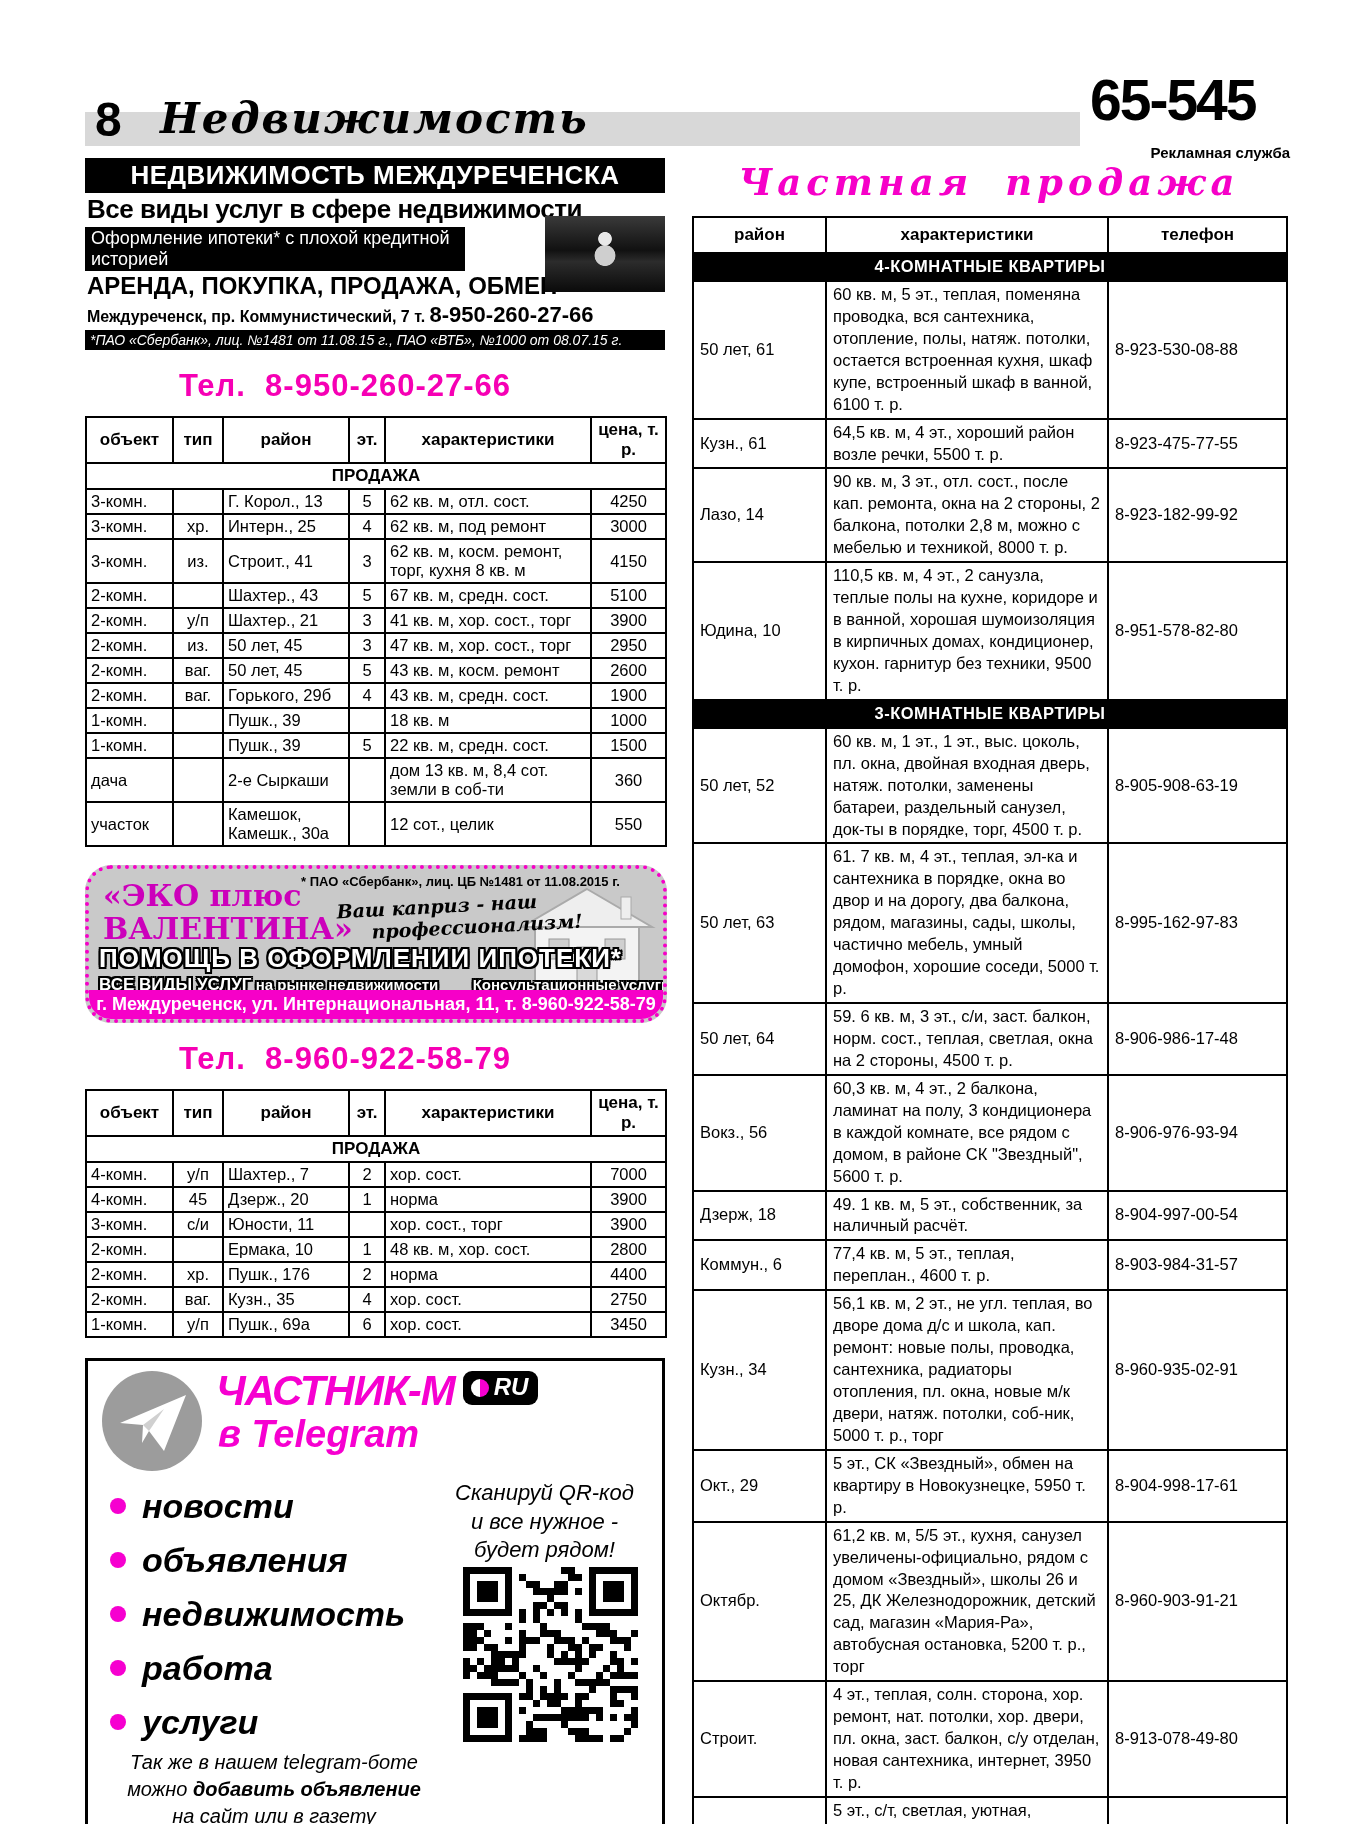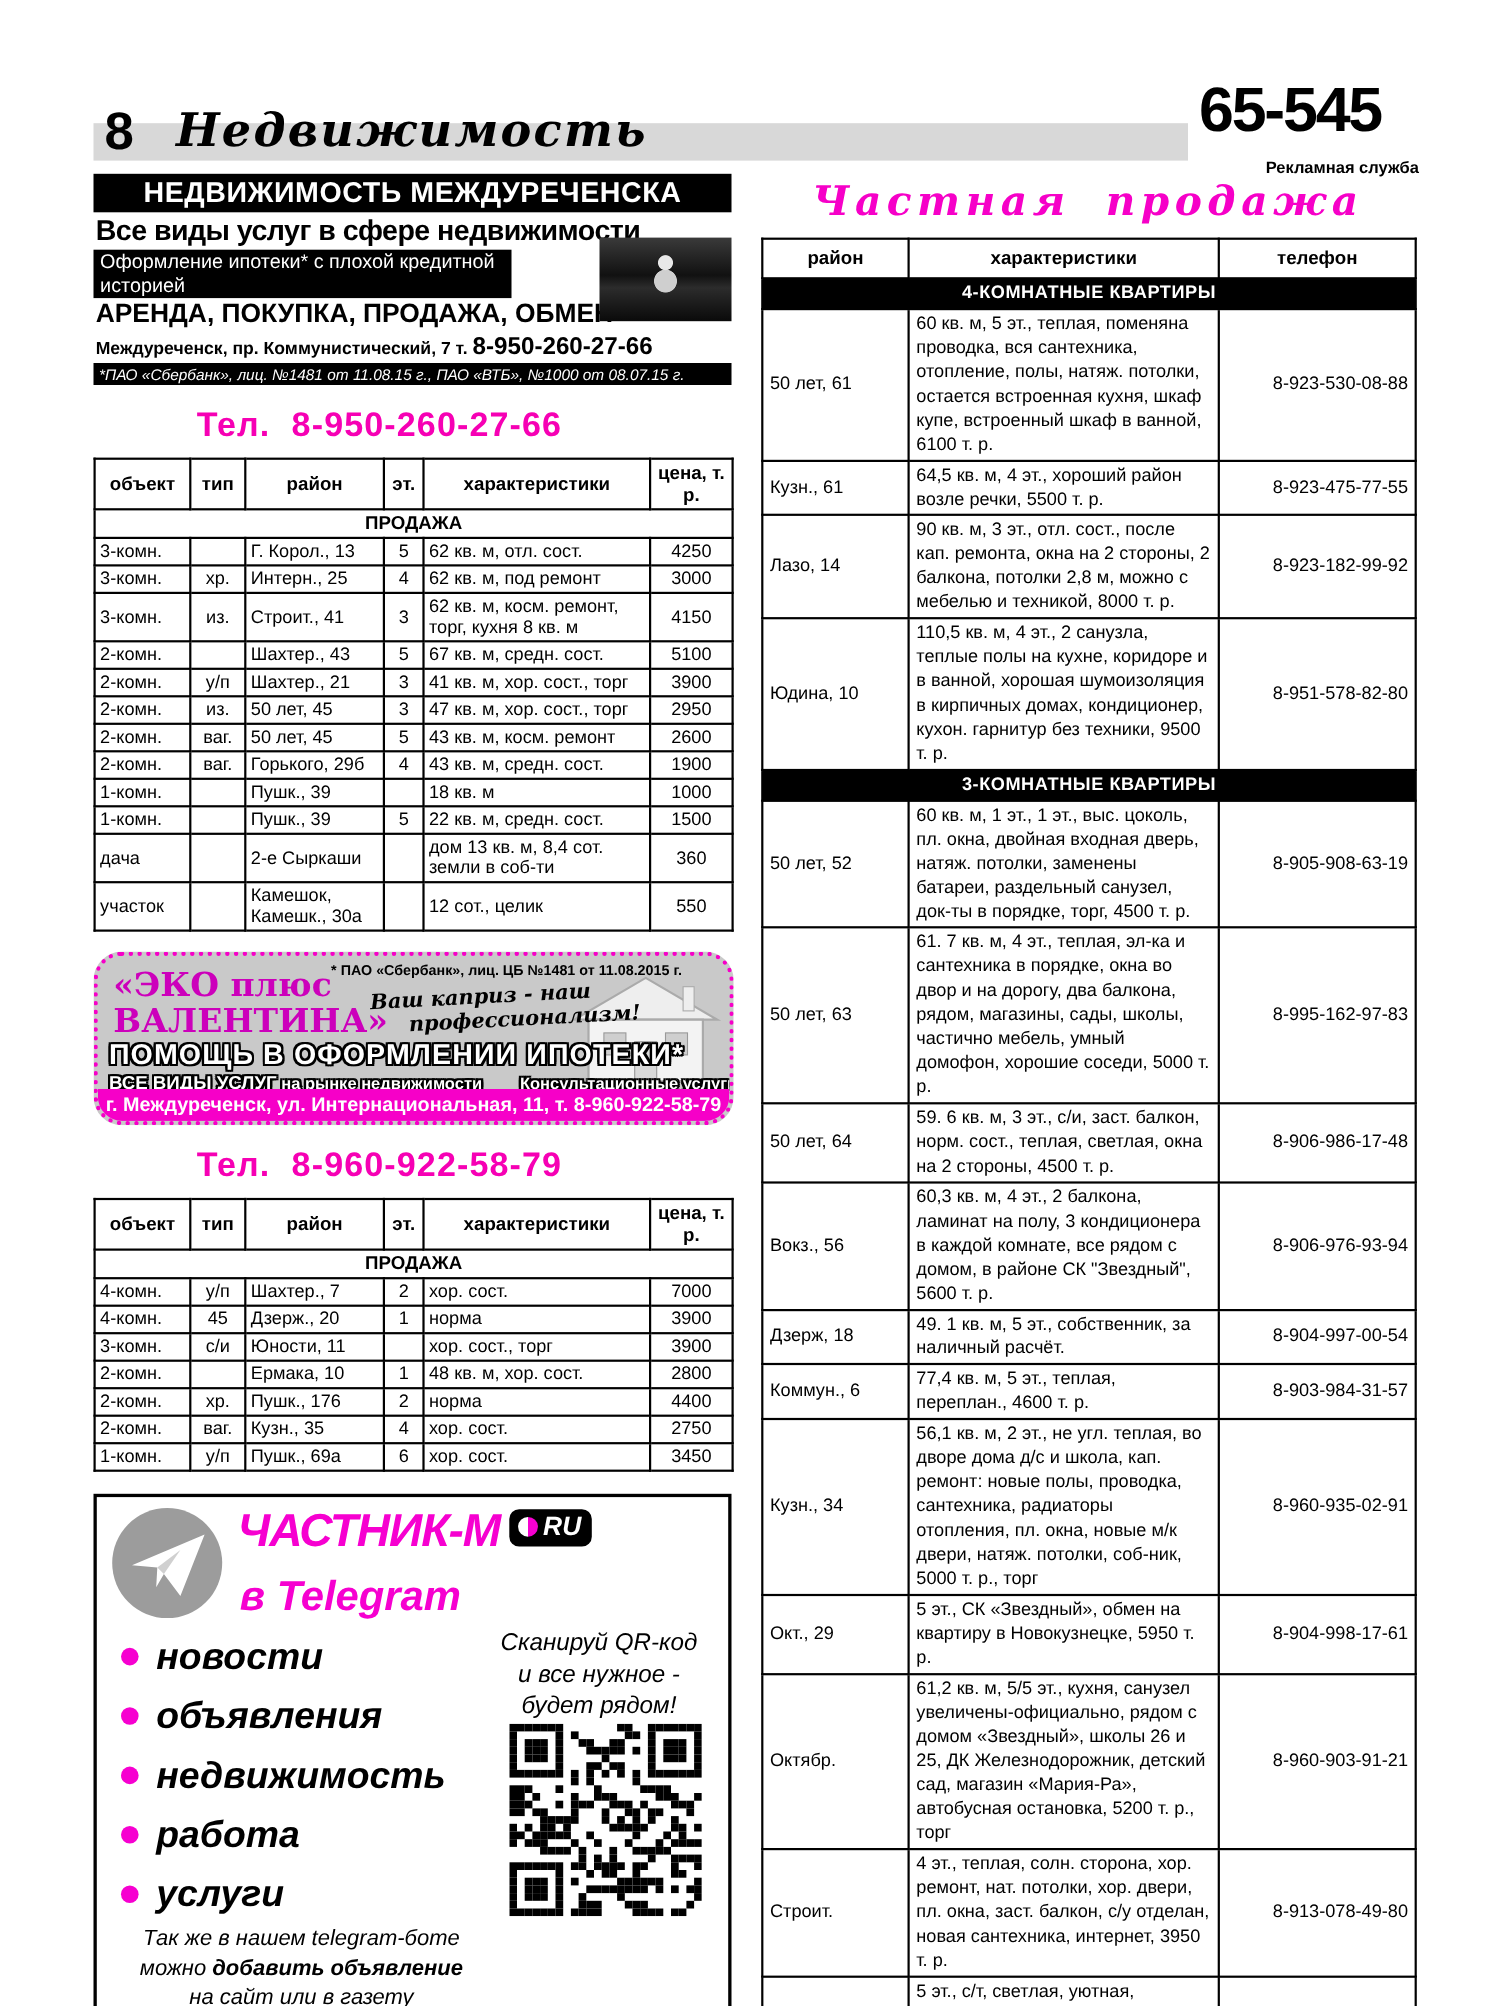--- a/index.html
+++ b/index.html
@@ -73,21 +73,21 @@
 
   
   .tg-ad{position:relative;margin-top:20px;width:574px;height:470px;border:3px solid #000;background:#fff;}
   .tg-icon{position:absolute;left:14px;top:10px;width:100px;height:100px;border-radius:50%;background:#9c9c9c;}
   .tg-title-row{position:absolute;left:128px;top:6px;white-space:nowrap;}
   .tg-title{color:#f600d0;font-weight:bold;font-style:italic;font-size:42px;letter-spacing:-1px;text-align:center;}
   .ru-logo{display:inline-block;vertical-align:10px;background:#000;color:#fff;border-radius:9px;
            padding:2px 10px 4px 8px;margin-left:8px;font-weight:bold;font-size:24px;font-style:italic;}
   .ru-logo .ru-circle{display:inline-block;width:18px;height:18px;border-radius:50%;
            background:linear-gradient(90deg,#fff 0 50%,#f600d0 50% 100%);vertical-align:-2px;margin-right:5px;}
-  .tg-sub{position:absolute;left:130px;top:70px;color:#f600d0;font-weight:bold;font-style:italic;font-size:38px;}
+  .tg-sub{position:absolute;left:130px;top:52px;color:#f600d0;font-weight:bold;font-style:italic;font-size:38px;}
   .tg-list{position:absolute;left:22px;top:118px;list-style:none;margin:0;padding:0;}
   .tg-list li{display:flex;align-items:center;height:54px;font-size:34px;font-weight:bold;font-style:italic;}
   .tg-dot{width:16px;height:16px;border-radius:50%;background:#f600d0;margin-right:16px;flex:0 0 16px;}
   .qr-caption{position:absolute;right:10px;top:118px;width:215px;font-style:italic;font-size:22px;
               text-align:center;line-height:1.3;}
   .qr-box{position:absolute;right:24px;top:206px;width:175px;height:175px;}
   .tg-footer{position:absolute;left:6px;top:388px;width:360px;text-align:center;font-style:italic;
              font-size:20px;line-height:1.35;}
   .tg-footer b{font-style:italic;}
 
@@ -97,21 +97,21 @@
   table.private-table{border-collapse:collapse;table-layout:fixed;width:594px;margin-top:12px;}
   table.private-table col.p-district{width:133px;}
   table.private-table col.p-chars{width:282px;}
   table.private-table col.p-phone{width:179px;}
   table.private-table th,table.private-table td{border:2px solid #000;font-size:16.5px;
         padding:2px 6px;vertical-align:middle;line-height:1.33;}
   table.private-table th{font-weight:bold;text-align:center;height:30px;font-size:17px;}
   table.private-table tr.p-section td{background:#000;color:#fff;font-weight:bold;text-align:center;
         font-size:16.5px;padding:2px;letter-spacing:0.5px;}
   td.p-district-cell{text-align:left;}
-  td.p-phone-cell{text-align:right;font-size:16px;}
+  td.p-phone-cell{text-align:left;font-size:16px;}
 </style>
 </head>
 <body>
 
 <div class="page">
 
   <div class="gray-bar"></div>
   <div class="page-num">8</div>
   <div class="section-title">Недвижимость</div>
   <div class="service-phone">65-545</div>

